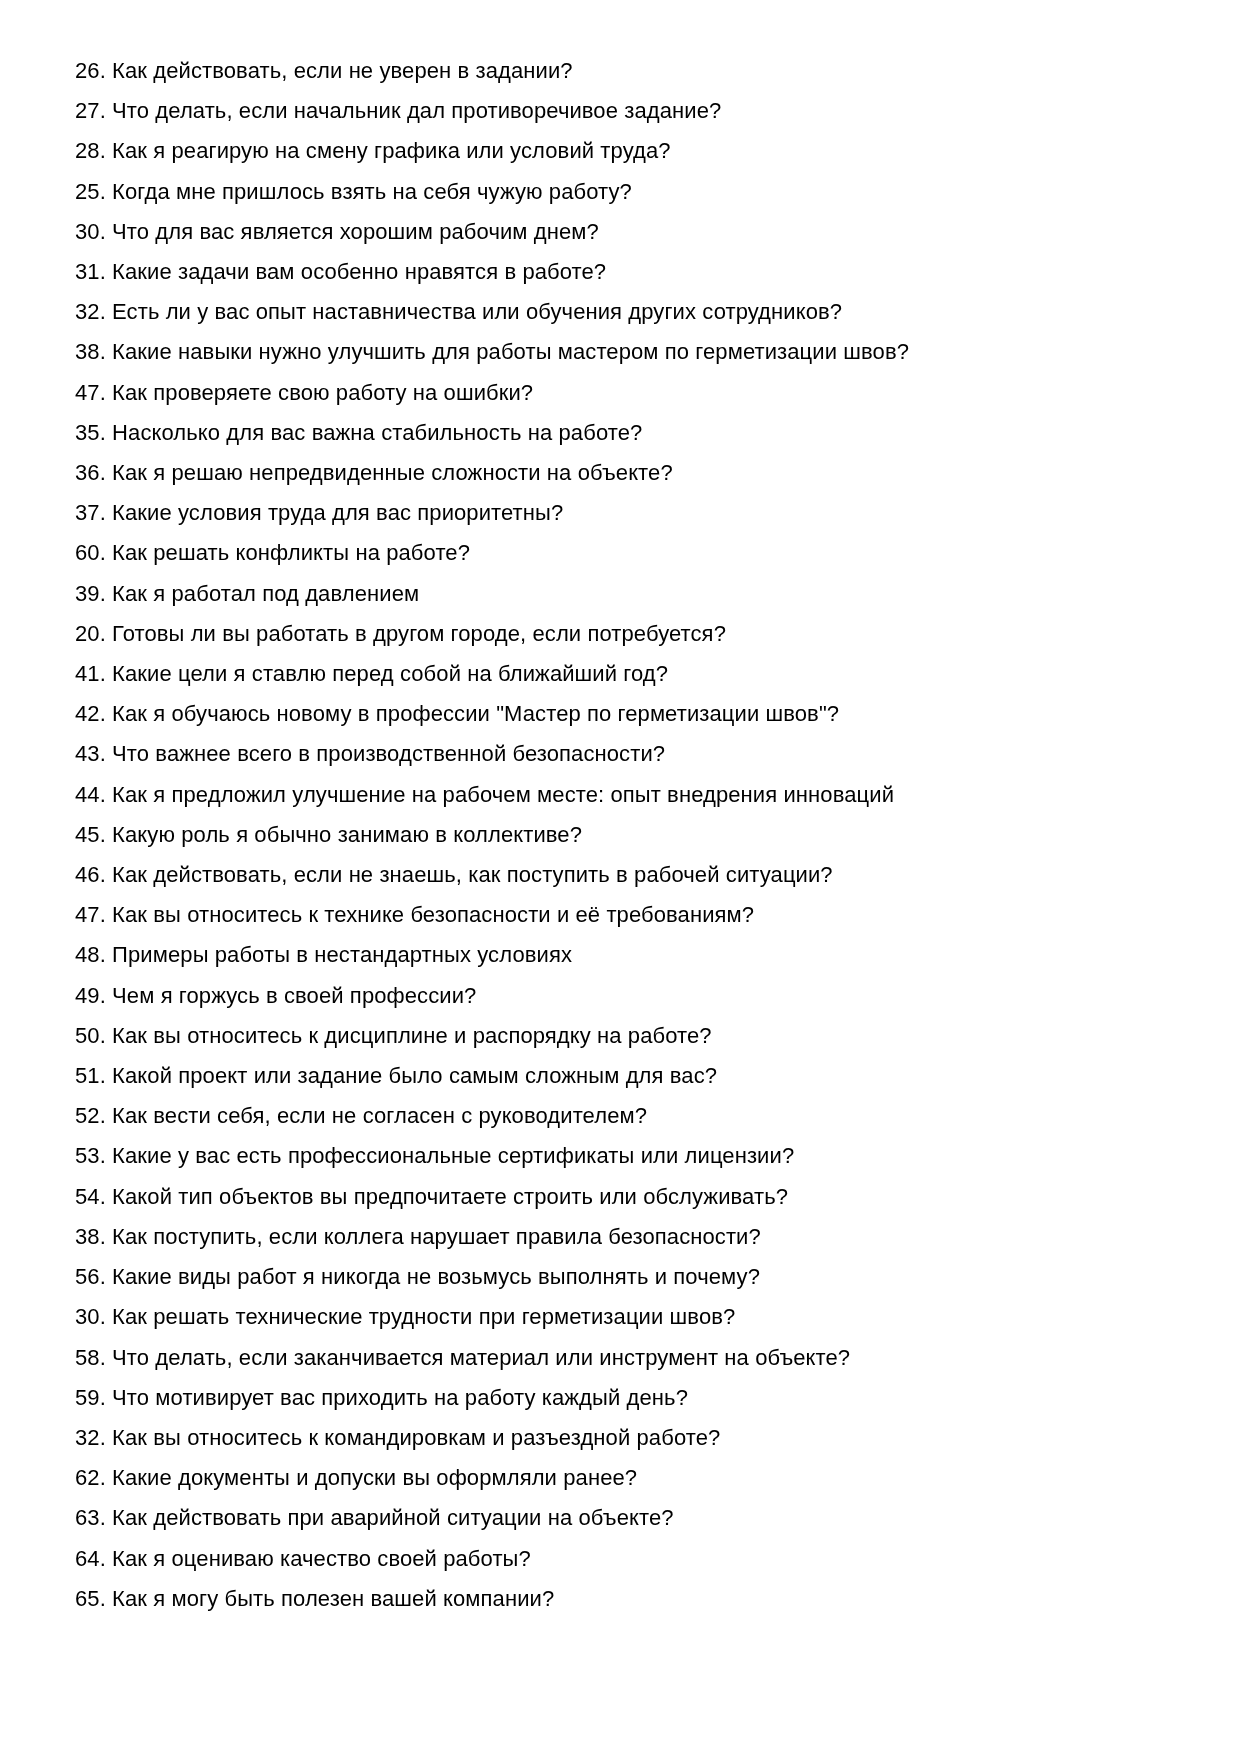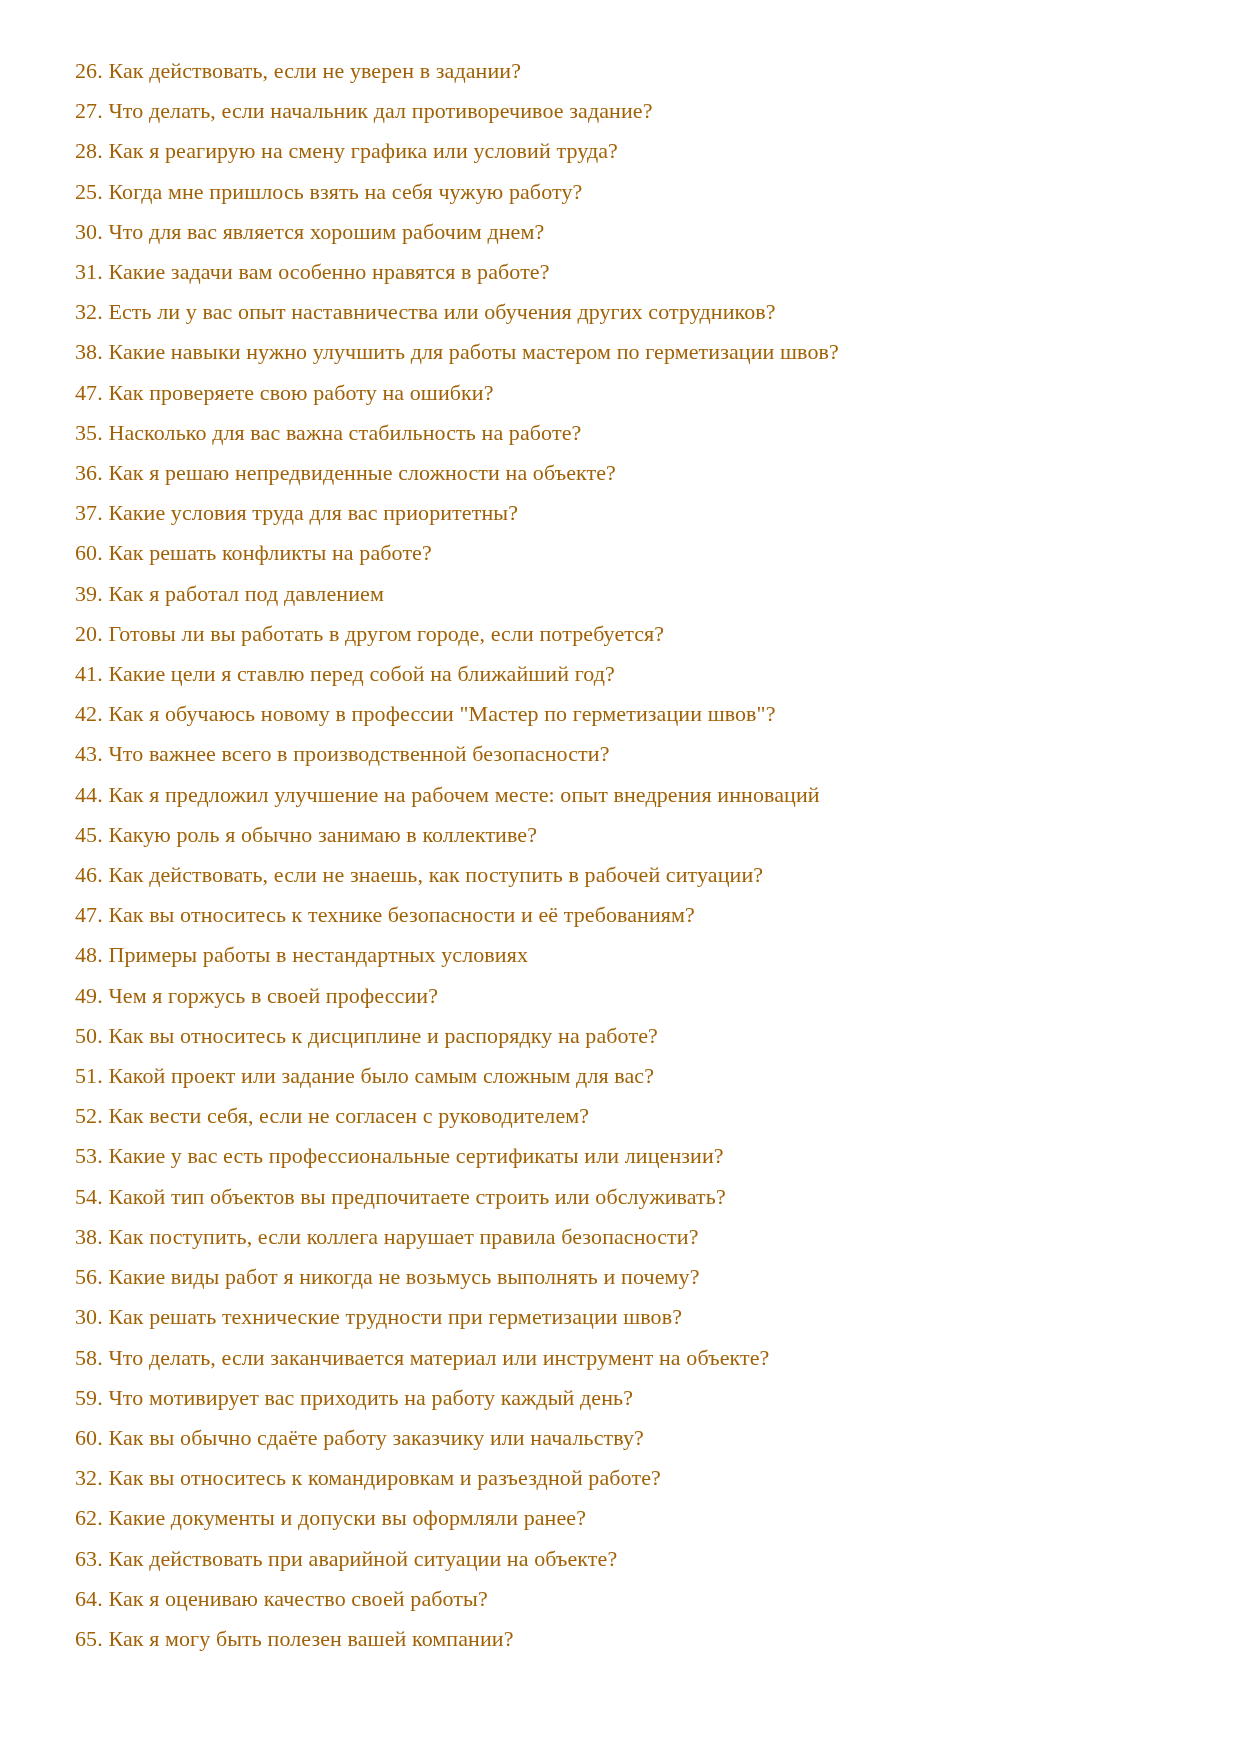--- a/index.html
+++ b/index.html
@@ -13,24 +13,24 @@
     height: 1753px;
     box-sizing: border-box;
     background: #ffffff;
     overflow: hidden;
   }
   .questions-list {
     position: absolute;
     top: 51px;
     left: 75px;
     right: 40px;
-    font-family: Liberation Serif, serif;
+    font-family: Liberation Sans, sans-serif;
     font-size: 22px;
     font-weight: 400;
-    color: #a16207;
+    color: #000000;
     letter-spacing: 0.1px;
   }
   .question-item {
     line-height: 40.2px;
     white-space: nowrap;
   }
 </style>
 </head>
 <body>
 
@@ -63,20 +63,19 @@
     <div class="question-item">50. Как вы относитесь к дисциплине и распорядку на работе?</div>
     <div class="question-item">51. Какой проект или задание было самым сложным для вас?</div>
     <div class="question-item">52. Как вести себя, если не согласен с руководителем?</div>
     <div class="question-item">53. Какие у вас есть профессиональные сертификаты или лицензии?</div>
     <div class="question-item">54. Какой тип объектов вы предпочитаете строить или обслуживать?</div>
     <div class="question-item">38. Как поступить, если коллега нарушает правила безопасности?</div>
     <div class="question-item">56. Какие виды работ я никогда не возьмусь выполнять и почему?</div>
     <div class="question-item">30. Как решать технические трудности при герметизации швов?</div>
     <div class="question-item">58. Что делать, если заканчивается материал или инструмент на объекте?</div>
     <div class="question-item">59. Что мотивирует вас приходить на работу каждый день?</div>
-    <div class="question-item">60. Как вы обычно сдаёте работу заказчику или начальству?</div>
     <div class="question-item">32. Как вы относитесь к командировкам и разъездной работе?</div>
     <div class="question-item">62. Какие документы и допуски вы оформляли ранее?</div>
     <div class="question-item">63. Как действовать при аварийной ситуации на объекте?</div>
     <div class="question-item">64. Как я оцениваю качество своей работы?</div>
     <div class="question-item">65. Как я могу быть полезен вашей компании?</div>
   </div>
 </div>
 
 </body></html>

